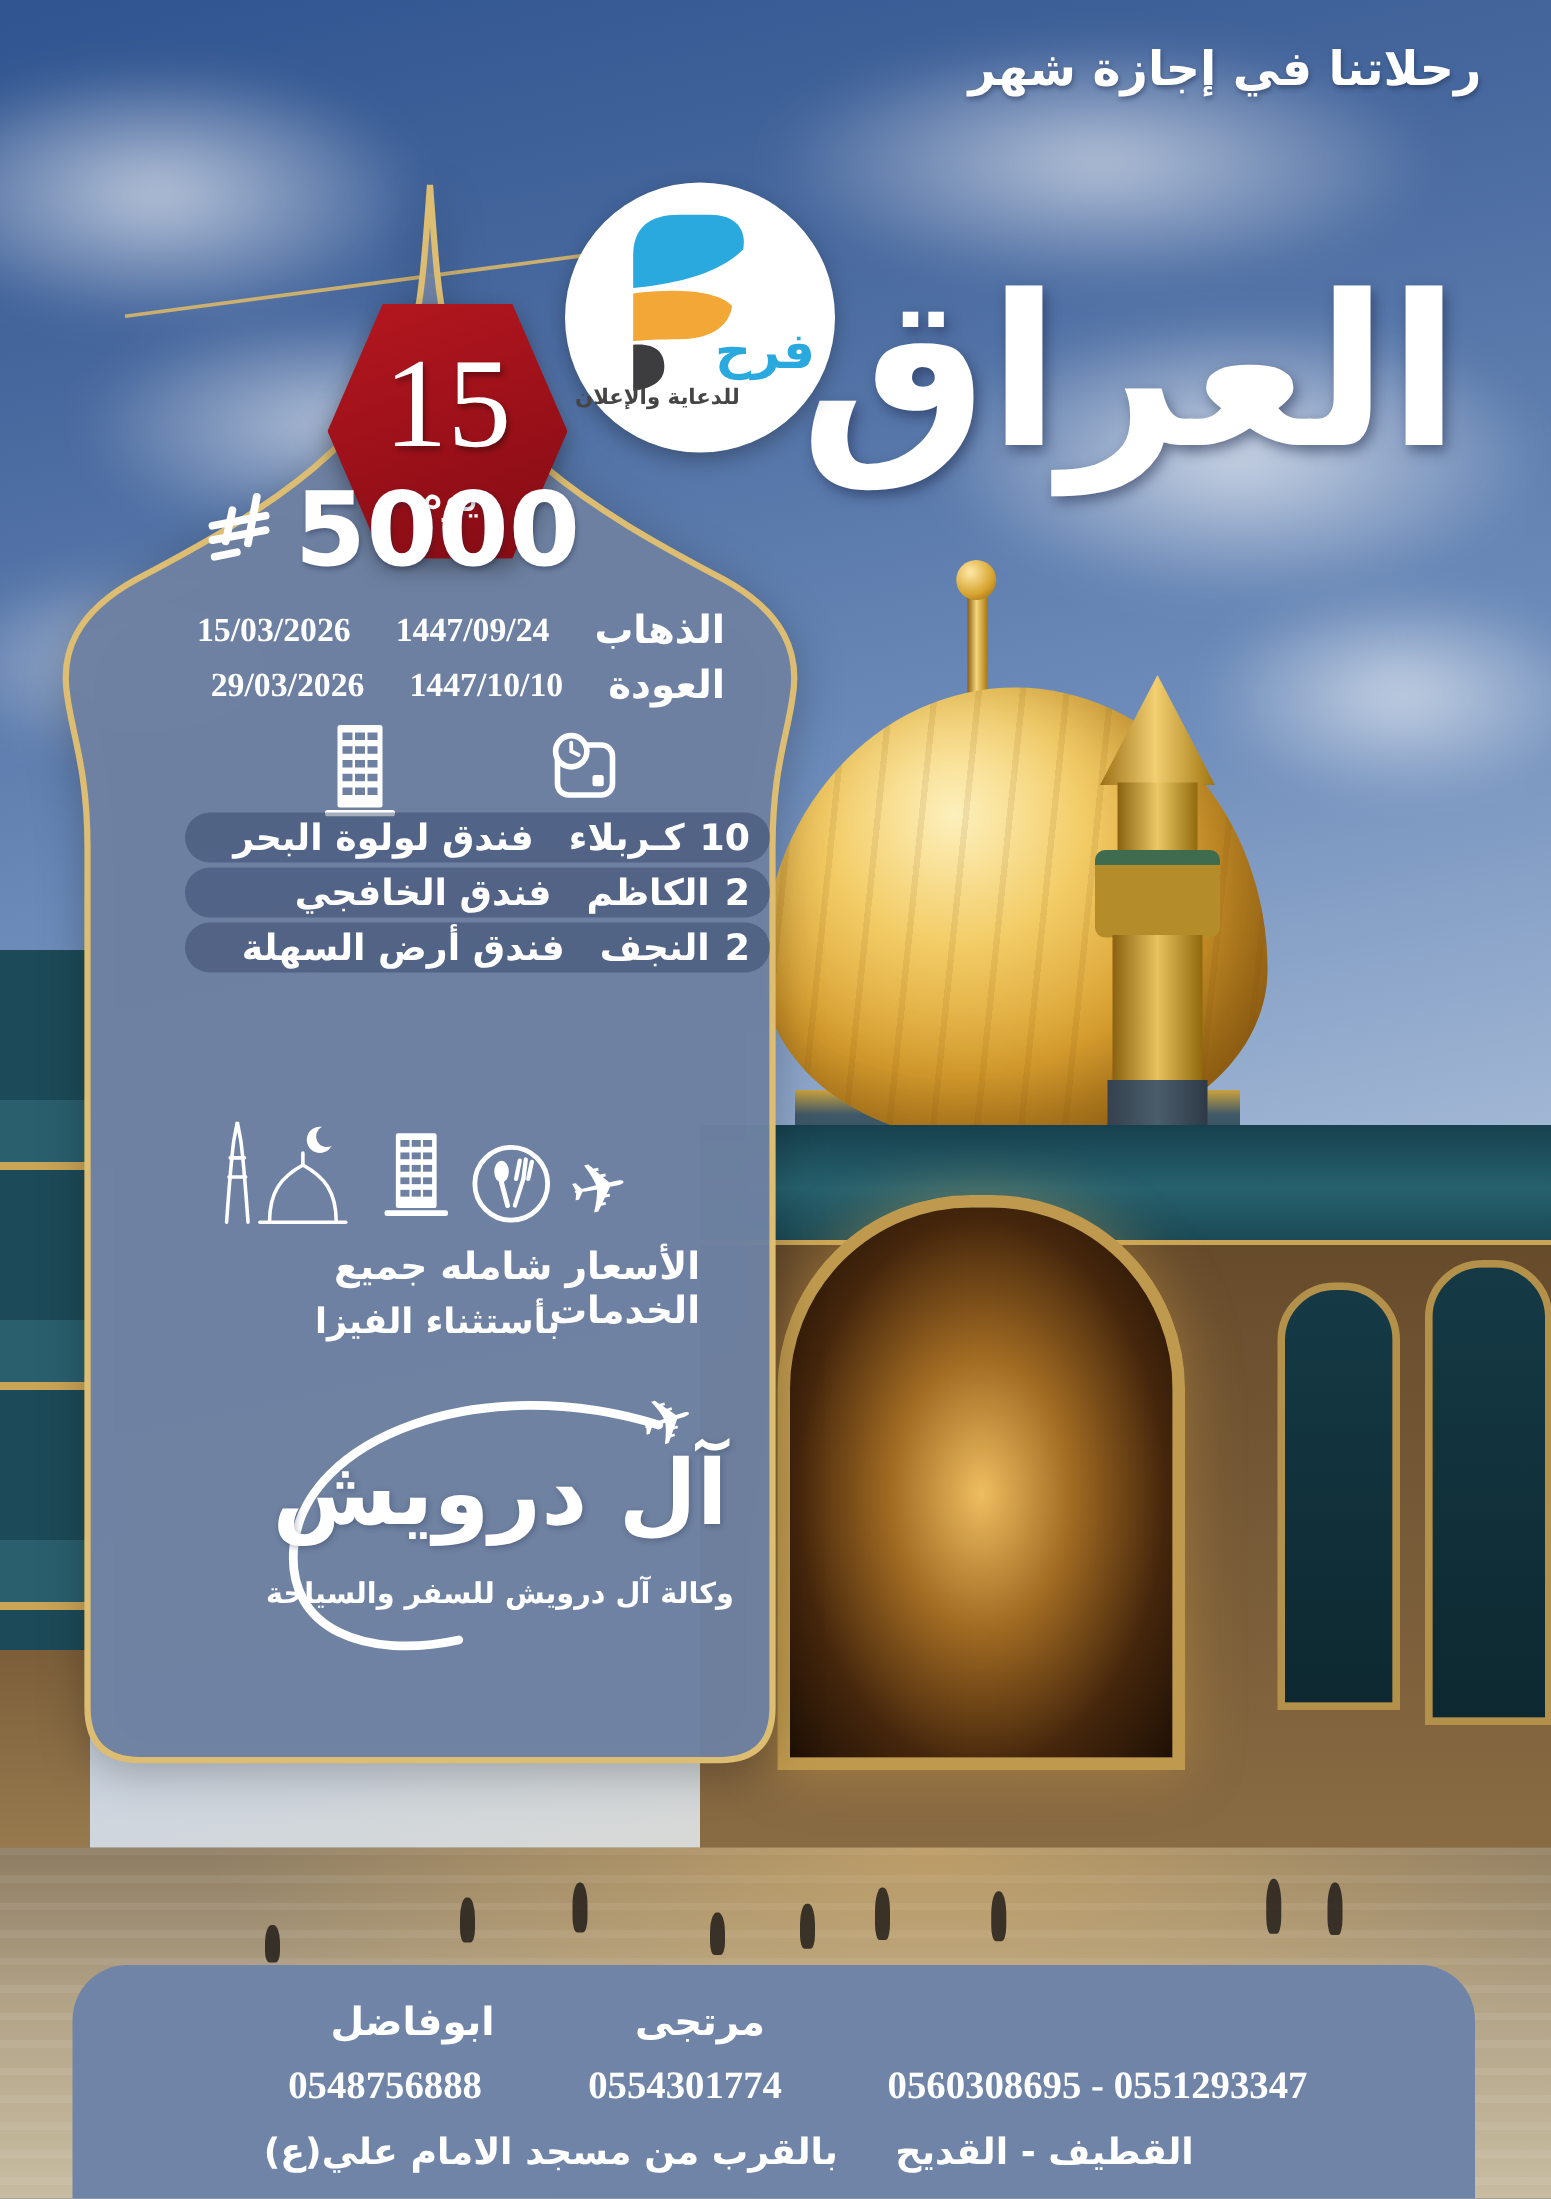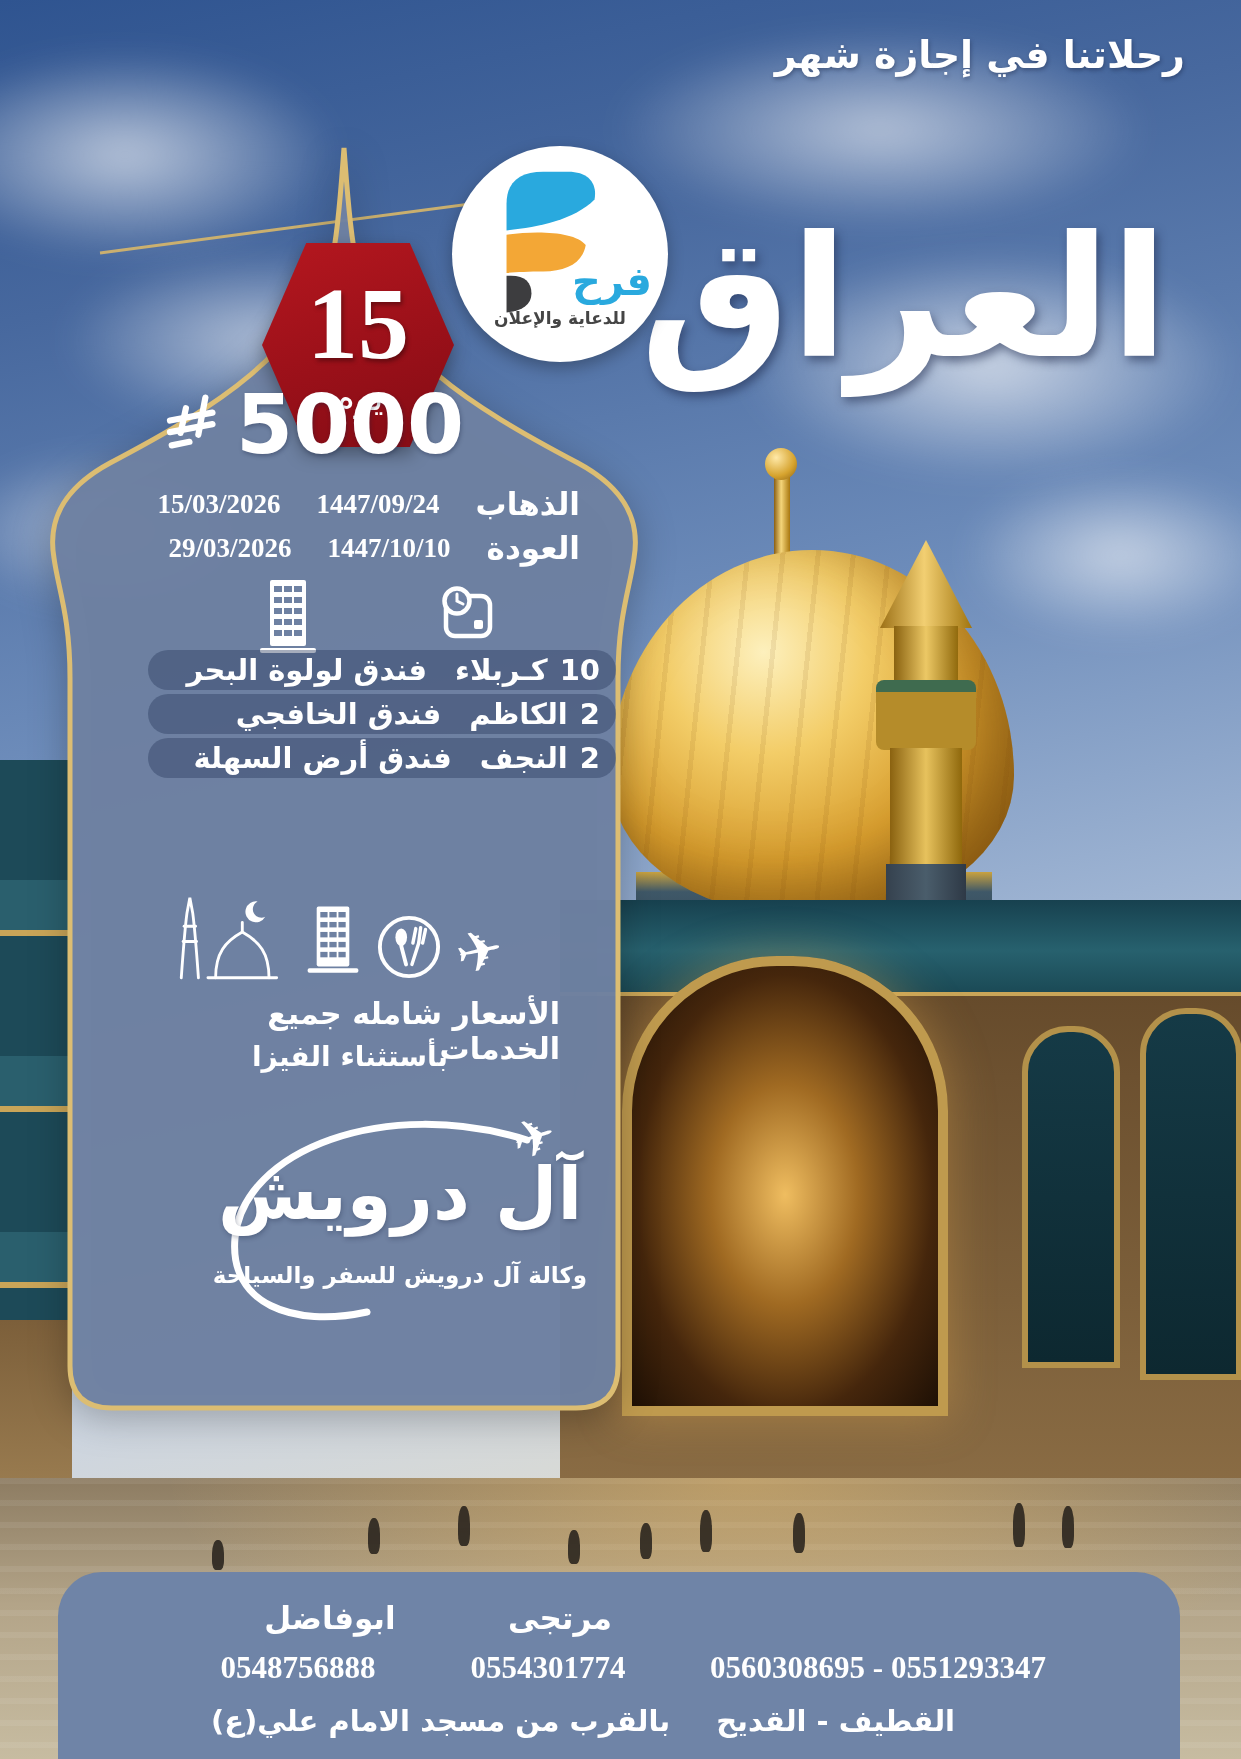--- a/index.html
+++ b/index.html
@@ -76,32 +76,32 @@
     font-size:38px;font-weight:bold;line-height:1.45;
     text-shadow:1px 2px 4px rgba(20,30,60,.4);}
   .calligraphy{left:648px;top:200px;width:520px;text-align:center;color:#fff;
     font-size:168px;font-weight:bold;white-space:nowrap;direction:rtl;
     text-shadow:3px 5px 10px rgba(25,35,70,.5);}
 
   
   .farah{left:452px;top:146px;width:216px;height:216px;border-radius:50%;
     background:#fff;box-shadow:0 6px 16px rgba(0,0,0,.28);}
   .farah-name{position:absolute;right:16px;top:112px;font-size:40px;font-weight:bold;color:#29a9de;}
-  .farah-sub{position:absolute;right:8px;top:162px;width:200px;text-align:center;
+  .farah-sub{position:absolute;right:8px;top:162px;width:200px;text-align:left;
     font-size:17px;font-weight:bold;color:#454545;}
 
   
   .hexagon{left:262px;top:243px;width:192px;height:204px;
     filter:drop-shadow(0 7px 9px rgba(0,0,0,.35));}
   .hex-inner{width:100%;height:100%;display:flex;flex-direction:column;
     align-items:center;justify-content:center;
     clip-path:polygon(23% 0,77% 0,100% 50%,77% 100%,23% 100%,0 50%);
     background:linear-gradient(160deg,#b5171f 0%,#9a1019 55%,#830c14 100%);}
   .hex-num{font-family:"Liberation Serif","DejaVu Serif",serif;font-size:102px;
-    font-weight:bold;color:#fff;line-height:1;text-shadow:2px 3px 4px rgba(0,0,0,.35);}
+    font-weight:normal;color:#fff;line-height:1;text-shadow:2px 3px 4px rgba(0,0,0,.35);}
   .hex-unit{font-size:36px;font-weight:normal;color:#fff;margin-top:2px;text-align:right;}
 
   
   .price-row{left:150px;top:384px;width:330px;display:flex;align-items:center;
     justify-content:center;gap:16px;}
   .price-num{font-size:82px;font-weight:bold;color:#fff;line-height:1;
     text-shadow:1px 2px 4px rgba(20,30,60,.35);}
 
   
   .sched-row{left:150px;width:430px;height:42px;display:flex;direction:rtl;
@@ -143,21 +143,21 @@
     color:#fff;font-size:23px;font-weight:bold;}
 
   
   .contact-bar{left:58px;top:1572px;width:1122px;height:187px;
     background:#6f84a7;border-radius:44px 44px 0 0;color:#fff;}
   .cname{position:absolute;top:28px;text-align:center;font-size:31px;font-weight:bold;}
   .cphone{position:absolute;top:78px;text-align:center;direction:ltr;
     font-family:"Liberation Serif","DejaVu Serif",serif;font-size:31px;font-weight:bold;}
   .cn1{left:610px;width:400px;} .cp1{left:600px;width:440px;}
   .cn2{left:402px;width:200px;} .cp2{left:370px;width:240px;}
-  .cn3{left:172px;width:200px;} .cp3{left:120px;width:240px;}
+  .cn3{left:172px;width:200px;} .cp3{left:130px;width:240px;}
   .addr{position:absolute;left:120px;top:132px;width:810px;display:flex;direction:rtl;
     justify-content:center;gap:46px;font-size:29px;font-weight:bold;}
 </style>
 </head>
 <body>
 
 <div class="poster">
 
   <div class="abs sky">
     <div class="cloud c1"></div>

